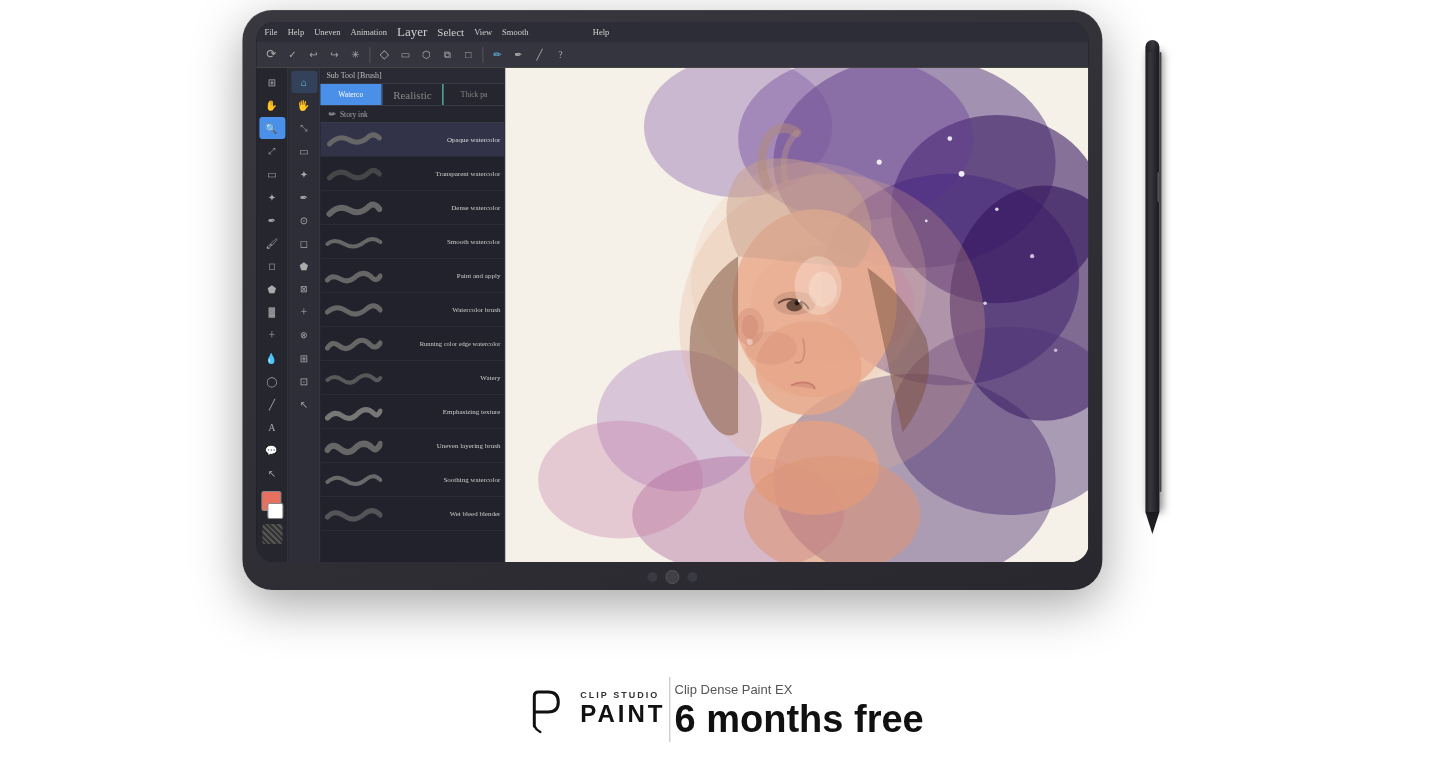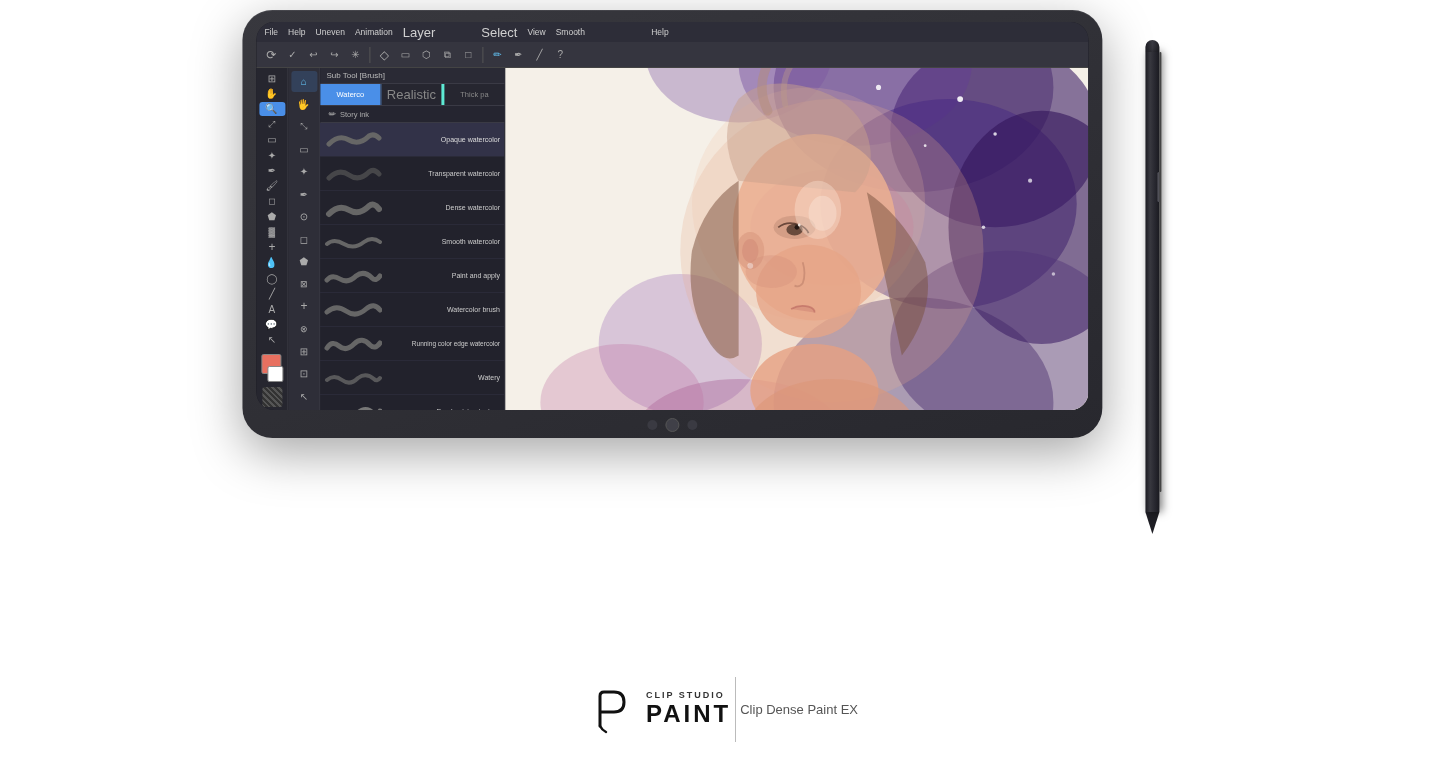--- a/index.html
+++ b/index.html
@@ -12,31 +12,31 @@
       position: relative;
     }
   </style>
 </head>
 <body>
 
 <div style="position:relative; width:1440px; height:770px; background:#fff; overflow:hidden;">
 
   <div style="position:absolute; top:10px; left:50%; transform:translateX(-54%); width:940px; height:600px;">
 
-    <div style="position:absolute; top:0; left:30px; width:860px; height:428px; background:linear-gradient(160deg,#38383e,#28282e); border-radius:30px; box-shadow: 0 15px 50px rgba(0,0,0,0.35), inset 0 1px 0 rgba(255,255,255,0.08);">
+    <div style="position:absolute; top:0; left:30px; width:860px; height:580px; background:linear-gradient(160deg,#38383e,#28282e); border-radius:30px; box-shadow: 0 15px 50px rgba(0,0,0,0.35), inset 0 1px 0 rgba(255,255,255,0.08); font-family: Liberation Serif, serif;">
 
       <div style="position:absolute; top:12px; left:14px; right:14px; bottom:28px; background:#1a1a24; border-radius:18px; overflow:hidden; display:flex; flex-direction:column;">
 
         <div style="background:#2d2d38; height:20px; display:flex; align-items:center; padding:0 8px; gap:10px; flex-shrink:0;">
           <span style="font-size:8.5px; color:#d0d0d0; cursor:pointer;">File</span>
           <span style="font-size:8.5px; color:#d0d0d0; cursor:pointer;">Help</span>
           <span style="font-size:8.5px; color:#d0d0d0; cursor:pointer;">Uneven</span>
           <span style="font-size:8.5px; color:#d0d0d0; cursor:pointer;text-align:right;">Animation</span>
           <span style="font-size:13px; color:#d0d0d0; cursor:pointer;">Layer</span>
-          <span style="font-size:13px; color:#d0d0d0; cursor:pointer;margin-left:36px;">Select</span>
+          <span style="font-size:11px; color:#d0d0d0; cursor:pointer;">Select</span>
           <span style="font-size:8.5px; color:#d0d0d0; cursor:pointer;">View</span>
           <span style="font-size:8.5px; color:#d0d0d0; cursor:pointer;">Smooth</span>
           <span style="font-size:13px; color:#d0d0d0; cursor:pointer;margin-top:44px;">Window</span>
           <span style="font-size:8.5px; color:#d0d0d0; cursor:pointer;">Help</span>
         </div>
 
         <div style="background:#35353f; height:26px; display:flex; align-items:center; padding:0 6px; gap:3px; flex-shrink:0; border-bottom:1px solid #444;">
           <span style="color:#aaa; font-size:12px; width:18px; text-align:center; cursor:pointer;">⟳</span>
           <span style="color:#aaa; font-size:10px; width:18px; text-align:center; cursor:pointer;">✓</span>
           <span style="color:#aaa; font-size:10px; width:18px; text-align:center; cursor:pointer;">↩</span>
@@ -105,21 +105,21 @@
           </div>
 
           <div style="width:185px; background:#22222c; display:flex; flex-direction:column; flex-shrink:0; border-right:1px solid #3a3a45;">
 
             <div style="background:#2a2a35; padding:3px 6px; font-size:8px; color:#bbb; border-bottom:1px solid #3a3a45; display:flex; align-items:center; gap:4px;">
               <span>Sub Tool [Brush]</span>
             </div>
 
             <div style="display:flex; background:#262630; height:22px; border-bottom:1px solid #3a3a45;">
               <div style="flex:1;display:flex;align-items:center;justify-content:center;font-size:7.5px;color:white;background:#4a8fe8;cursor:pointer;border-right:1px solid #3a3a45;">Waterco</div>
-              <div style="flex:1;display:flex;align-items:center;justify-content:center;font-size:13px;color:#888;cursor:pointer;border-right:3px solid #5eead4;">Realistic</div>
+              <div style="flex:1;display:flex;align-items:center;justify-content:center;font-size:11px;color:#888;cursor:pointer;border-right:1px solid #5eead4;">Realistic</div>
               <div style="flex:1;display:flex;align-items:center;justify-content:center;font-size:7.5px;color:#888;cursor:pointer;">Thick pa</div>
             </div>
 
             <div style="display:flex;align-items:center;padding:3px 8px;font-size:7.5px;color:#aaa;background:#252530;border-bottom:1px solid #3a3a45;gap:4px;cursor:pointer;">
               <span style="font-size:9px;">✏</span>
               <span>Story ink</span>
             </div>
 
             <div style="flex:1;overflow-y:auto;">
 
@@ -341,17 +341,18 @@
       <div style="display:flex;flex-direction:column;line-height:1.1;">
         <span style="font-size:9px;color:#333;letter-spacing:2px;font-weight:600;">CLIP STUDIO</span>
         <span style="font-size:24px;font-weight:900;color:#111;letter-spacing:3px;">PAINT</span>
       </div>
     </div>
 
     <div style="width:1px;height:65px;background:#bbb;"></div>
 
     <div style="display:flex;flex-direction:column;gap:3px;">
       <span style="font-size:13px;color:#555;font-weight:400;">Clip Dense Paint EX</span>
+      <span style="font-size:38px;font-weight:900;color:#111;line-height:1;">6 months free</span>
     </div>
 
   </div>
 
 </div>
 
 </body></html>

